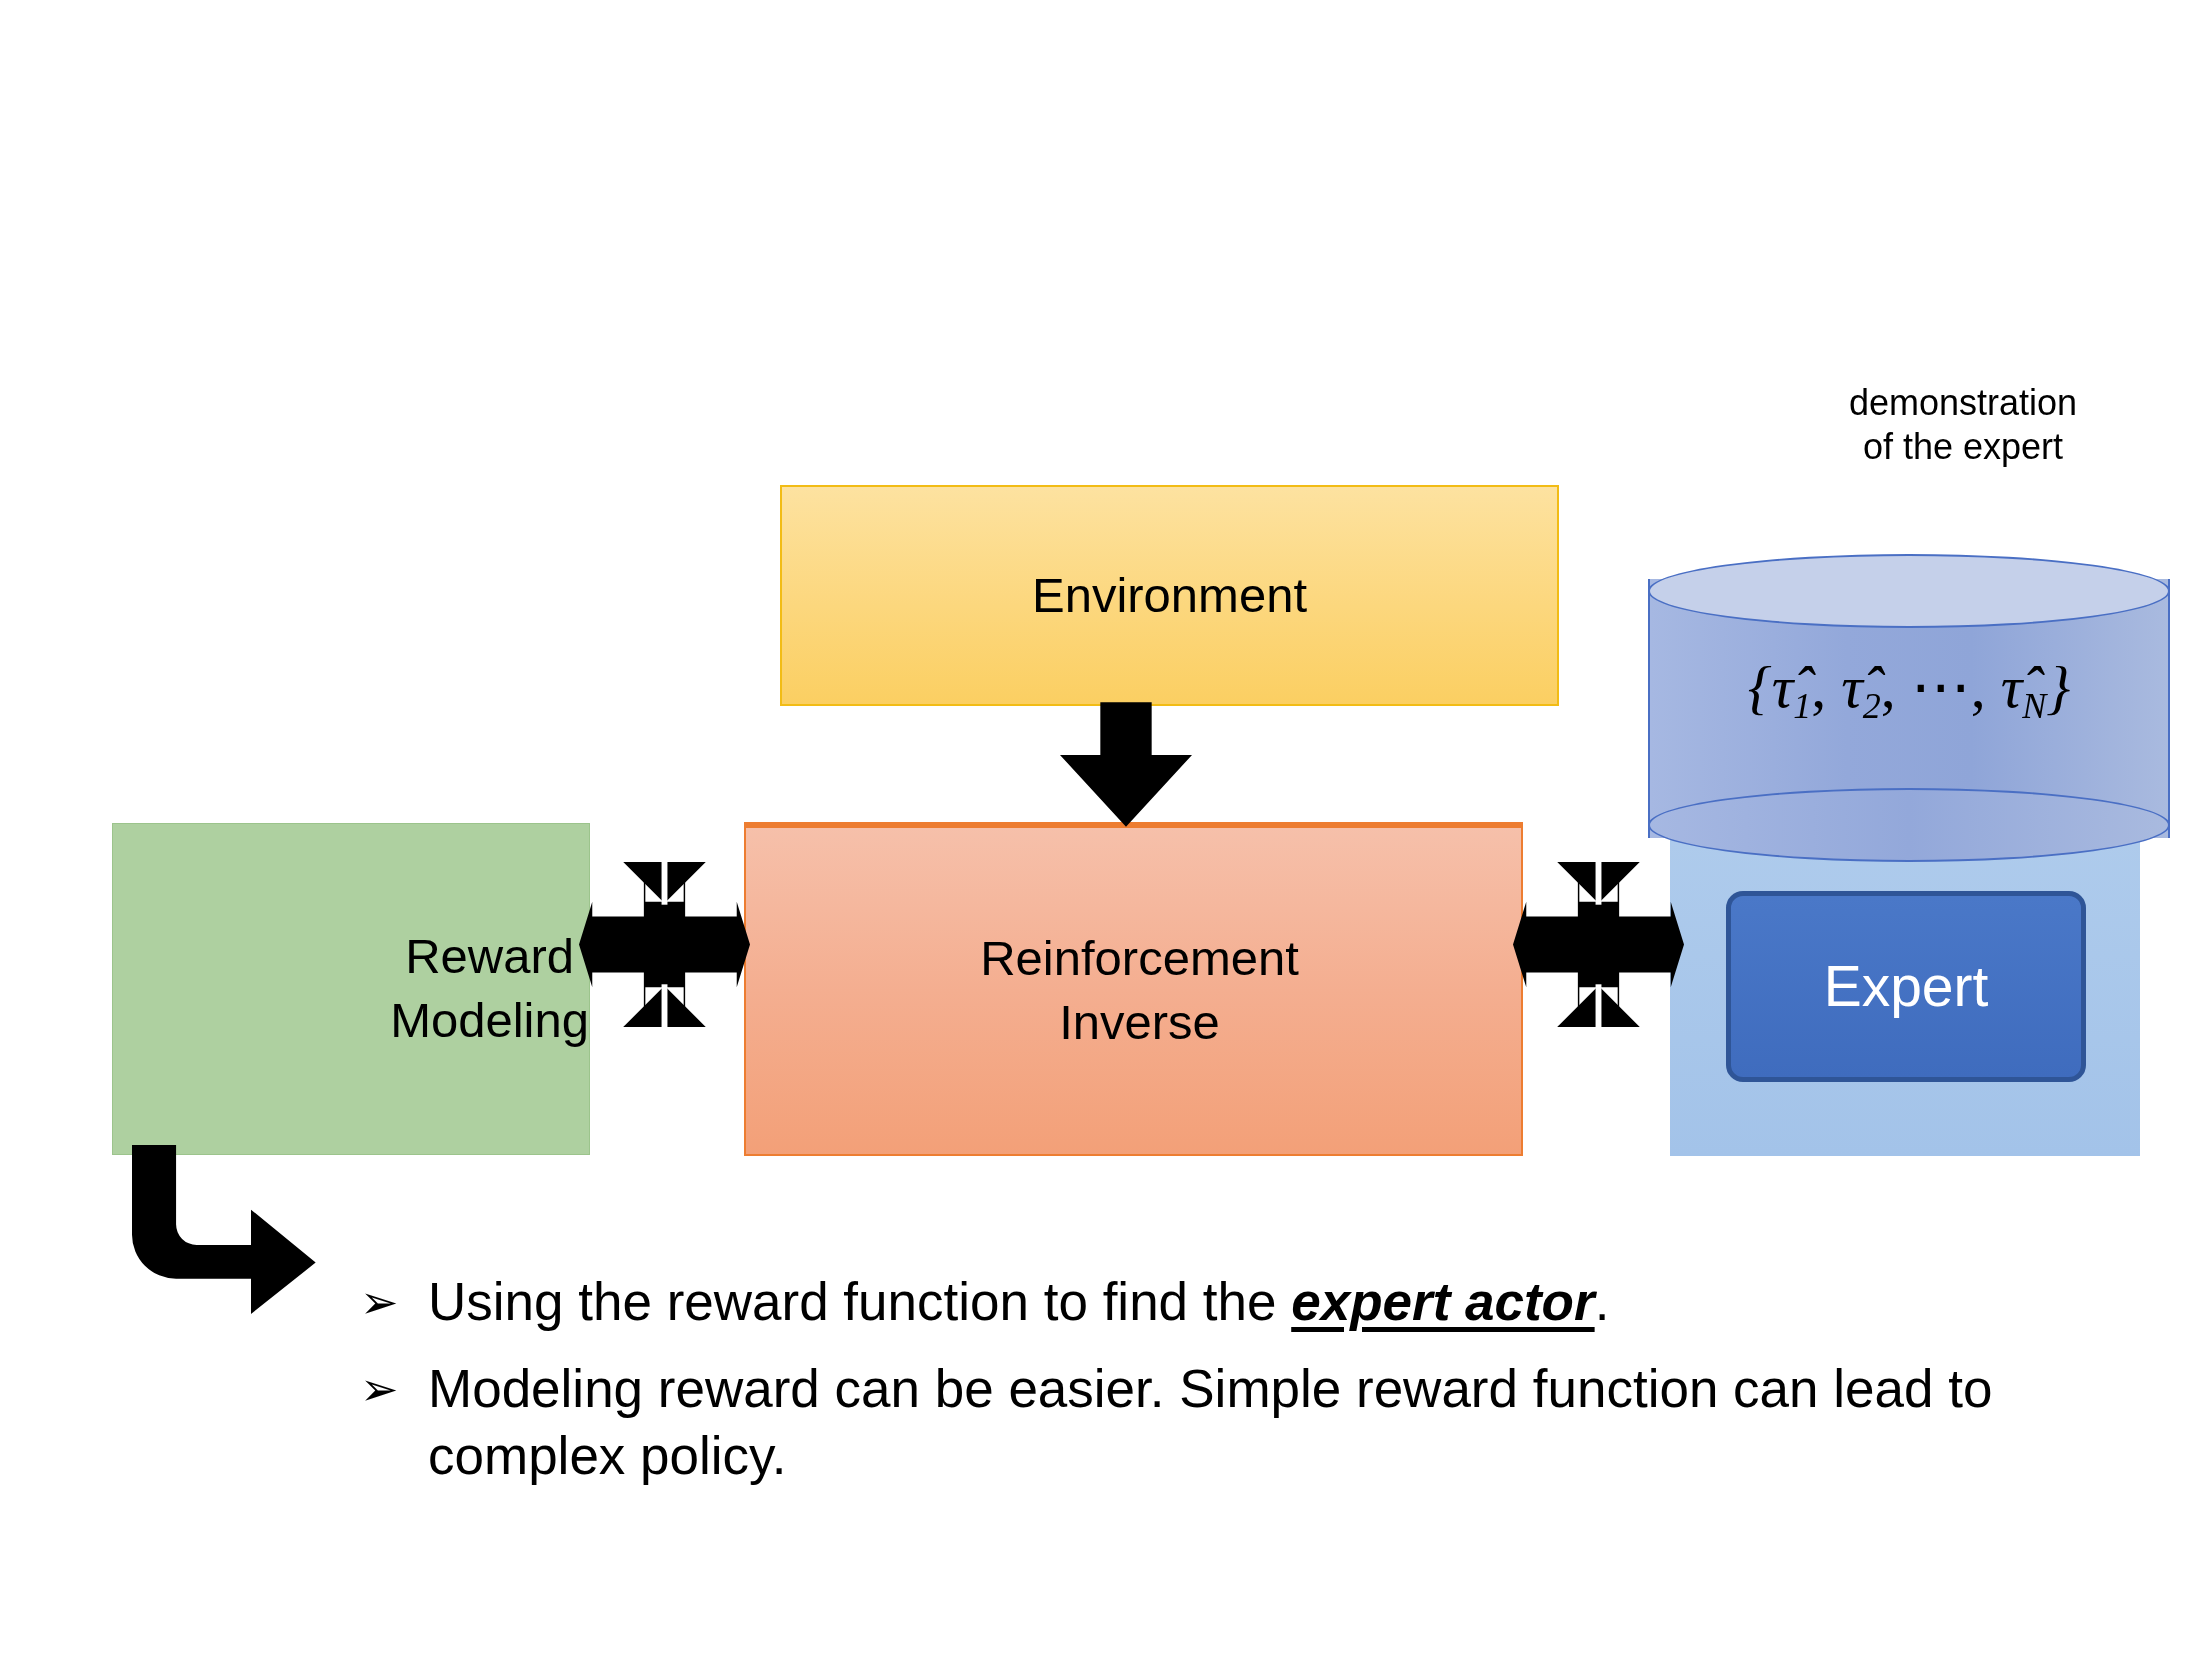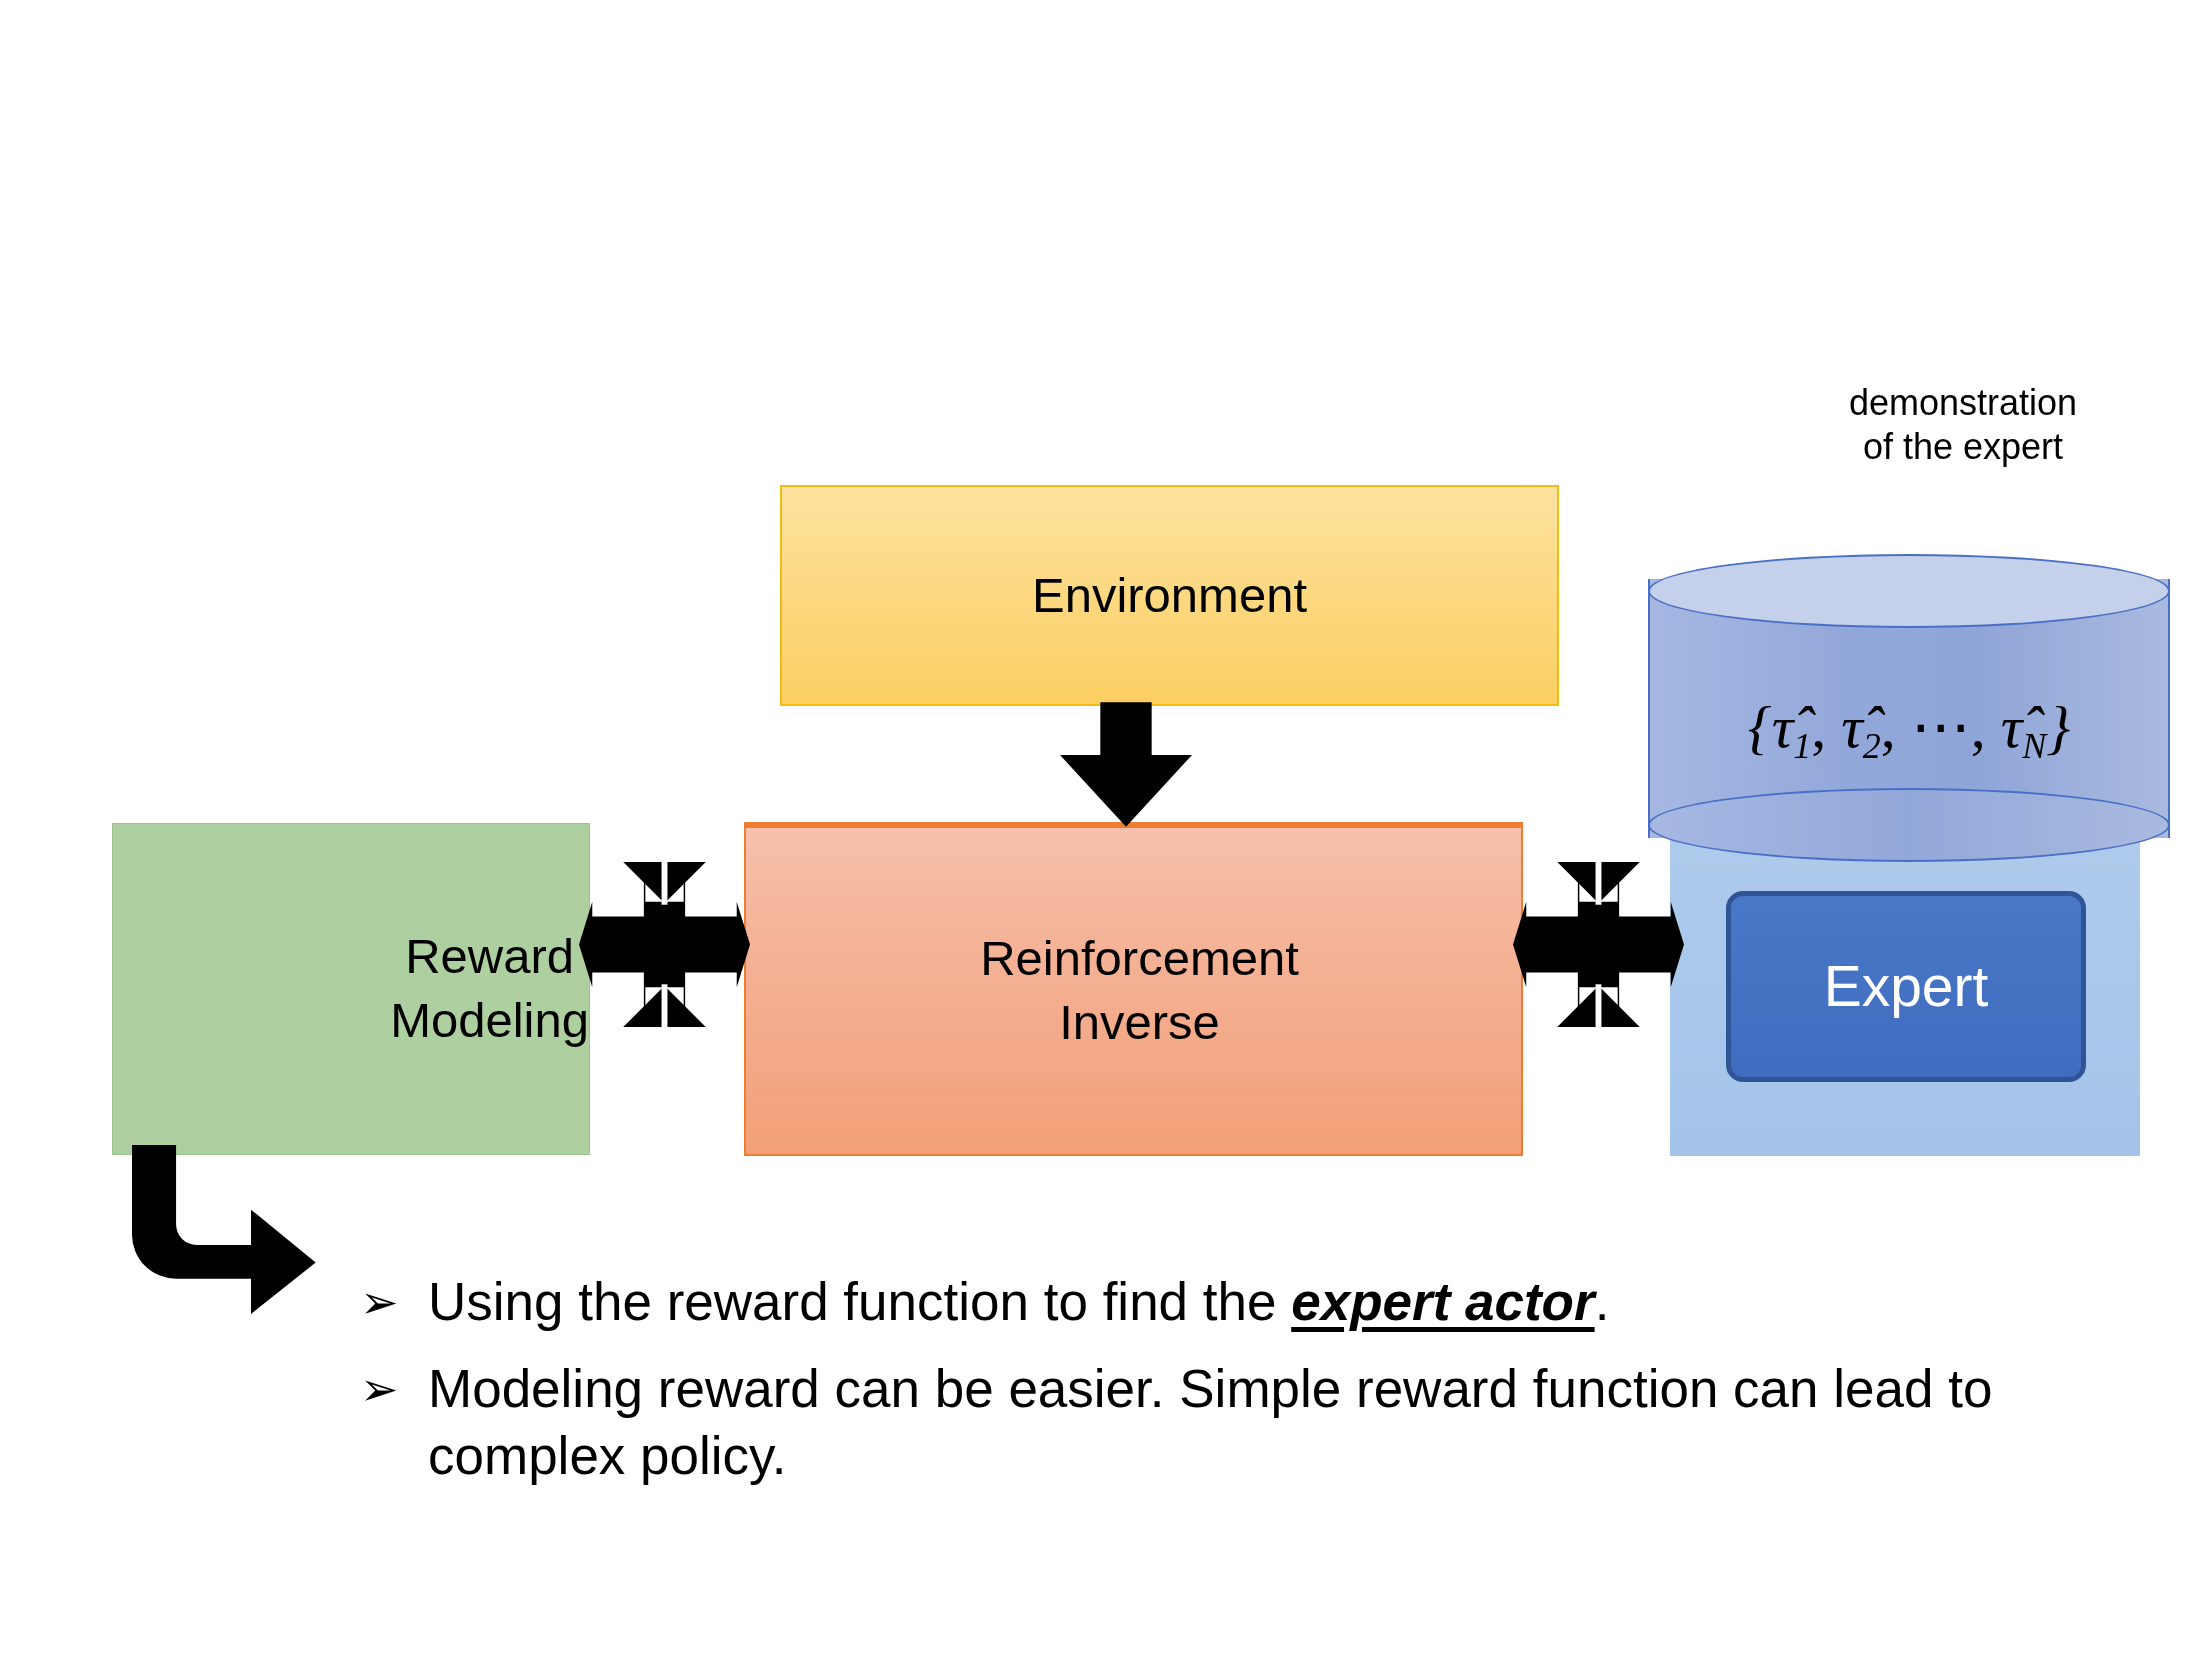--- a/index.html
+++ b/index.html
@@ -148,21 +148,20 @@
     position: absolute;
     left: 0;
     top: 103px;
     width: 522px;
     text-align: center;
     font-family: "Liberation Serif", serif;
     font-style: italic;
     font-size: 60px;
     line-height: 1;
     white-space: nowrap;
-    margin-top: 40px;
   }
   #cyl-formula .sub {
     font-size: 0.60em;
     font-style: italic;
     vertical-align: -0.30em;
   }
   #cyl-formula .nosl { font-style: normal; }
 
   
   #caption-demo {

